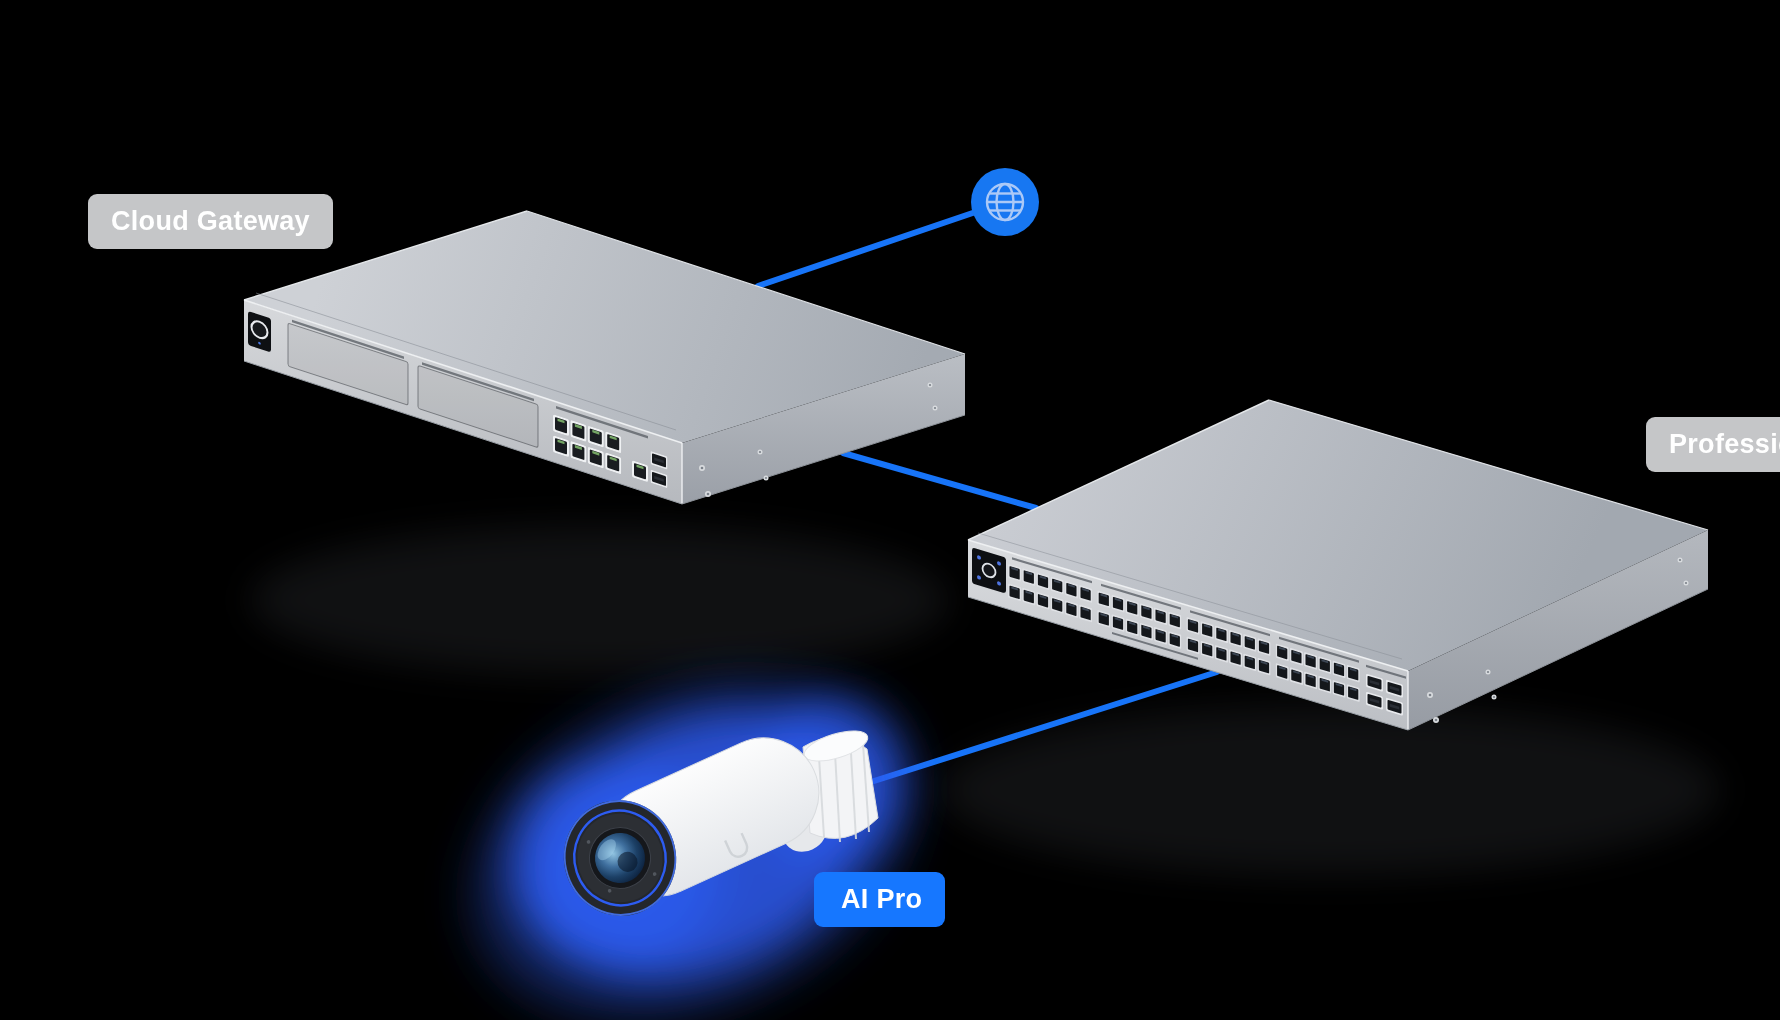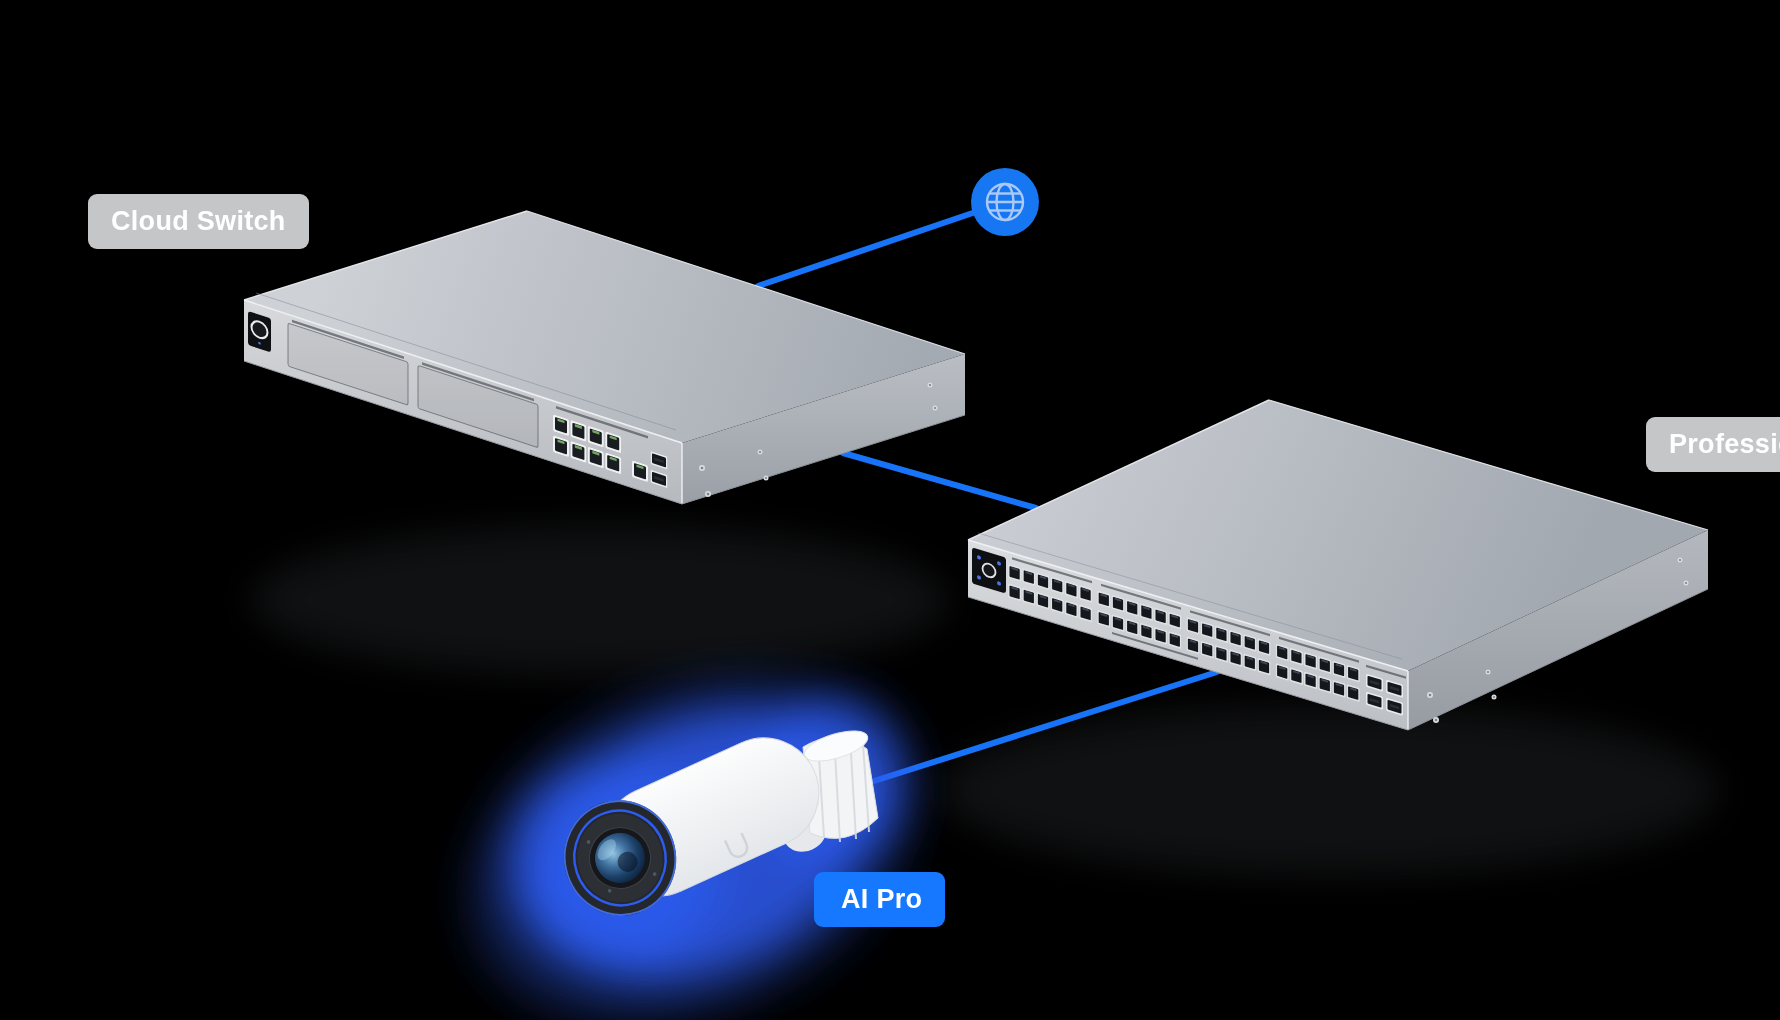--- a/index.html
+++ b/index.html
@@ -295,16 +295,16 @@
     <g fill="none" stroke="#abc9f7" stroke-width="2.4">
       <circle r="18"></circle>
       <ellipse rx="8.5" ry="18"></ellipse>
       <line x1="-18" y1="0" x2="18" y2="0"></line>
       <line x1="-15.9" y1="-8.5" x2="15.9" y2="-8.5"></line>
       <line x1="-15.9" y1="8.5" x2="15.9" y2="8.5"></line>
     </g>
   </svg>
 </div>
 
-<div class="label label-gray" style="left:88px;top:194px;">Cloud Switch</div>
+<div class="label label-gray" style="left:88px;top:194px;">Cloud Gateway</div>
 <div class="label label-gray" style="left:1646px;top:417px;">Professional Switch</div>
 <div class="label label-blue" style="left:814px;top:872px;padding-left:27px;">AI Pro</div>
 </div>
 
 </body></html>

